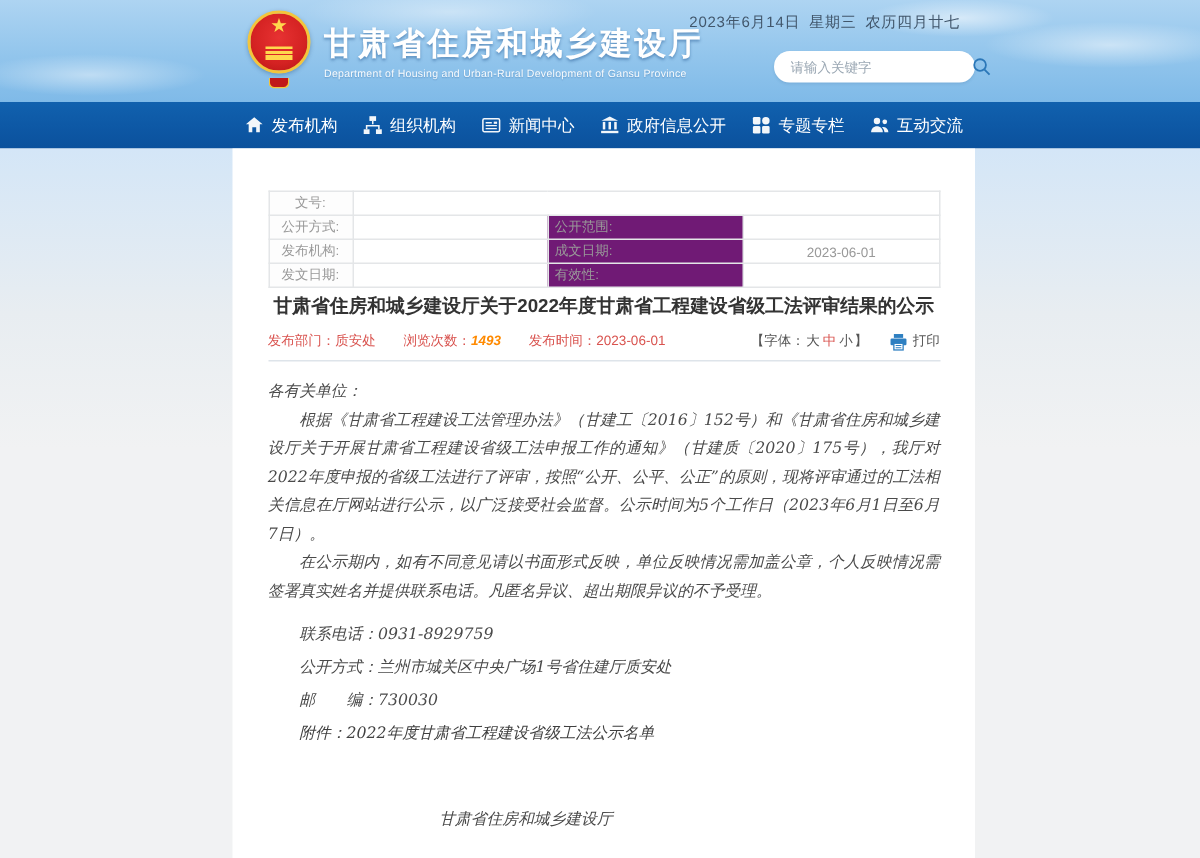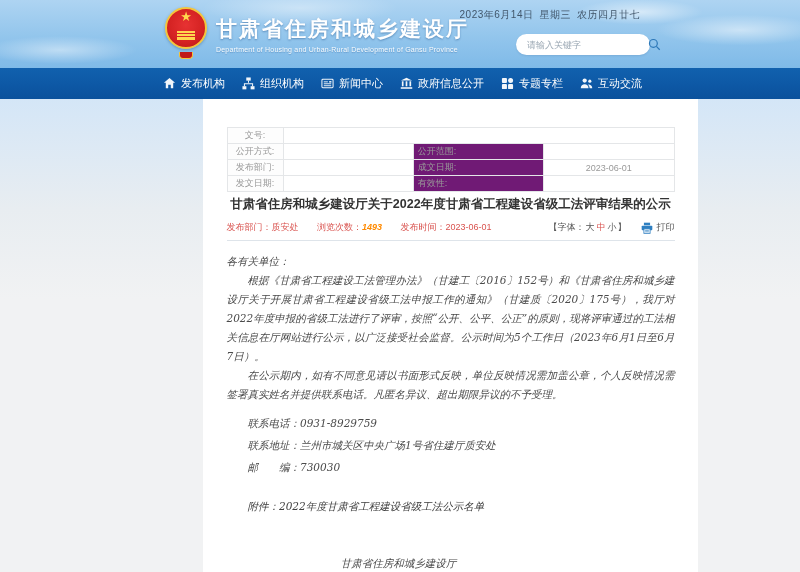--- a/index.html
+++ b/index.html
@@ -40,21 +40,21 @@
   .search-box input::placeholder { color:#9aa7b3; }
   .search-icon { width:13px; height:13px; margin-right:8px; display:flex; }
 
   
   .navbar { width:800px; height:31px; background:linear-gradient(180deg,#1161ae 0%, #0d57a4 60%, #0b519c 100%); }
   .nav-inner { width:495px; height:100%; margin-left:155px; display:flex; justify-content:space-between; align-items:center; padding:0 8px; }
   .nav-item { display:flex; align-items:center; gap:5px; color:#fff; font-size:11px; text-decoration:none; cursor:pointer; white-space:nowrap; }
   .nav-icon { width:13px; height:13px; display:flex; opacity:.95; }
 
   
-  .content-wrap { width:800px; height:473px; background:linear-gradient(180deg,#d4e6f7 0px,#e8edf1 110px,#f1f2f3 200px,#f1f2f3 100%);padding-left:48px; }
+  .content-wrap { width:800px; height:473px; background:linear-gradient(180deg,#d4e6f7 0px,#e8edf1 110px,#f1f2f3 200px,#f1f2f3 100%); }
   .card { width:495px; margin-left:155px; background:#fff; min-height:473px; padding:28px 0 30px; }
 
   table.meta-table { width:448px; margin:0 auto; border-collapse:collapse; table-layout:fixed; }
   table.meta-table td { border:1px solid #e4e6e8; height:15px; font-size:9px; color:#999; padding:1px 4px; }
   td.m-lbl { width:56px; text-align:center; background:#fdfdfd; }
   td.m-lbl2 { width:62px; background:#701a75; }
   td.m-val { color:#777; }
   td.m-val-c { color:#777; text-align:center; }
 
   .doc-title { margin:4px auto 0; width:460px; text-align:center; font-size:12.5px; font-weight:bold; color:#333; line-height:16px; }
@@ -68,21 +68,21 @@
   .font-ctl .fs { cursor:pointer; margin:0 1px; }
   .font-ctl .fs-mid { color:#d9534f; }
   .print-btn { display:flex; align-items:flex-end; gap:4px; color:#555; cursor:pointer; }
   .print-icon { width:12px; height:12px; display:flex; }
 
   .doc-body { width:448px; margin:11px auto 0; font-family:"DejaVu Serif", serif; font-style:italic; font-size:10.5px; line-height:19px; color:#4a4a4a; text-align:justify; }
   .doc-body p { margin:0; }
   .doc-body .indent { text-indent:2em; }
   .doc-body .contact { text-indent:2em; margin-top:3px; }
   .doc-body .contact-first { margin-top:10px; }
-  .doc-body .attachment { text-indent:2em; margin-top:20px; color:#404040; cursor:pointer; }
+  .doc-body .attachment { text-indent:2em; margin-top:3px; color:#404040; cursor:pointer; }
   .signature { margin-top:38px; text-align:center; padding-right:104px; line-height:19px; }
 </style>
 </head>
 <body>
 
 <div class="page">
 
   <header class="banner">
     <div class="banner-inner">
       <div class="brand">
@@ -188,21 +188,21 @@
           <td class="m-lbl">文号:</td>
           <td class="m-val" colspan="3"></td>
         </tr>
         <tr>
           <td class="m-lbl">公开方式:</td>
           <td class="m-val"></td>
           <td class="m-lbl2">公开范围:</td>
           <td class="m-val-c"></td>
         </tr>
         <tr>
-          <td class="m-lbl">发布部门:</td>
+          <td class="m-lbl">发布机构:</td>
           <td class="m-val"></td>
           <td class="m-lbl2">成文日期:</td>
           <td class="m-val-c">2023-06-01</td>
         </tr>
         <tr>
           <td class="m-lbl">发文日期:</td>
           <td class="m-val"></td>
           <td class="m-lbl2">有效性:</td>
           <td class="m-val-c"></td>
         </tr>
@@ -231,21 +231,21 @@
             <span>打印</span>
           </span>
         </div>
       </div>
 
       <article class="doc-body">
         <p class="salutation">各有关单位：</p>
         <p class="indent">根据《甘肃省工程建设工法管理办法》（甘建工〔2016〕152号）和《甘肃省住房和城乡建设厅关于开展甘肃省工程建设省级工法申报工作的通知》（甘建质〔2020〕175号），我厅对2022年度申报的省级工法进行了评审，按照“公开、公平、公正”的原则，现将评审通过的工法相关信息在厅网站进行公示，以广泛接受社会监督。公示时间为5个工作日（2023年6月1日至6月7日）。</p>
         <p class="indent">在公示期内，如有不同意见请以书面形式反映，单位反映情况需加盖公章，个人反映情况需签署真实姓名并提供联系电话。凡匿名异议、超出期限异议的不予受理。</p>
         <p class="contact contact-first">联系电话：0931-8929759</p>
-        <p class="contact">联系地址：兰州市城关区中央广场1号省住建厅质安处</p>
+        <p class="contact">公开方式：兰州市城关区中央广场1号省住建厅质安处</p>
         <p class="contact">邮　　编：730030</p>
         <p class="attachment">附件：2022年度甘肃省工程建设省级工法公示名单</p>
         <div class="signature">
           <p>甘肃省住房和城乡建设厅</p>
 
         </div>
 
       </article>
 
     </main>

